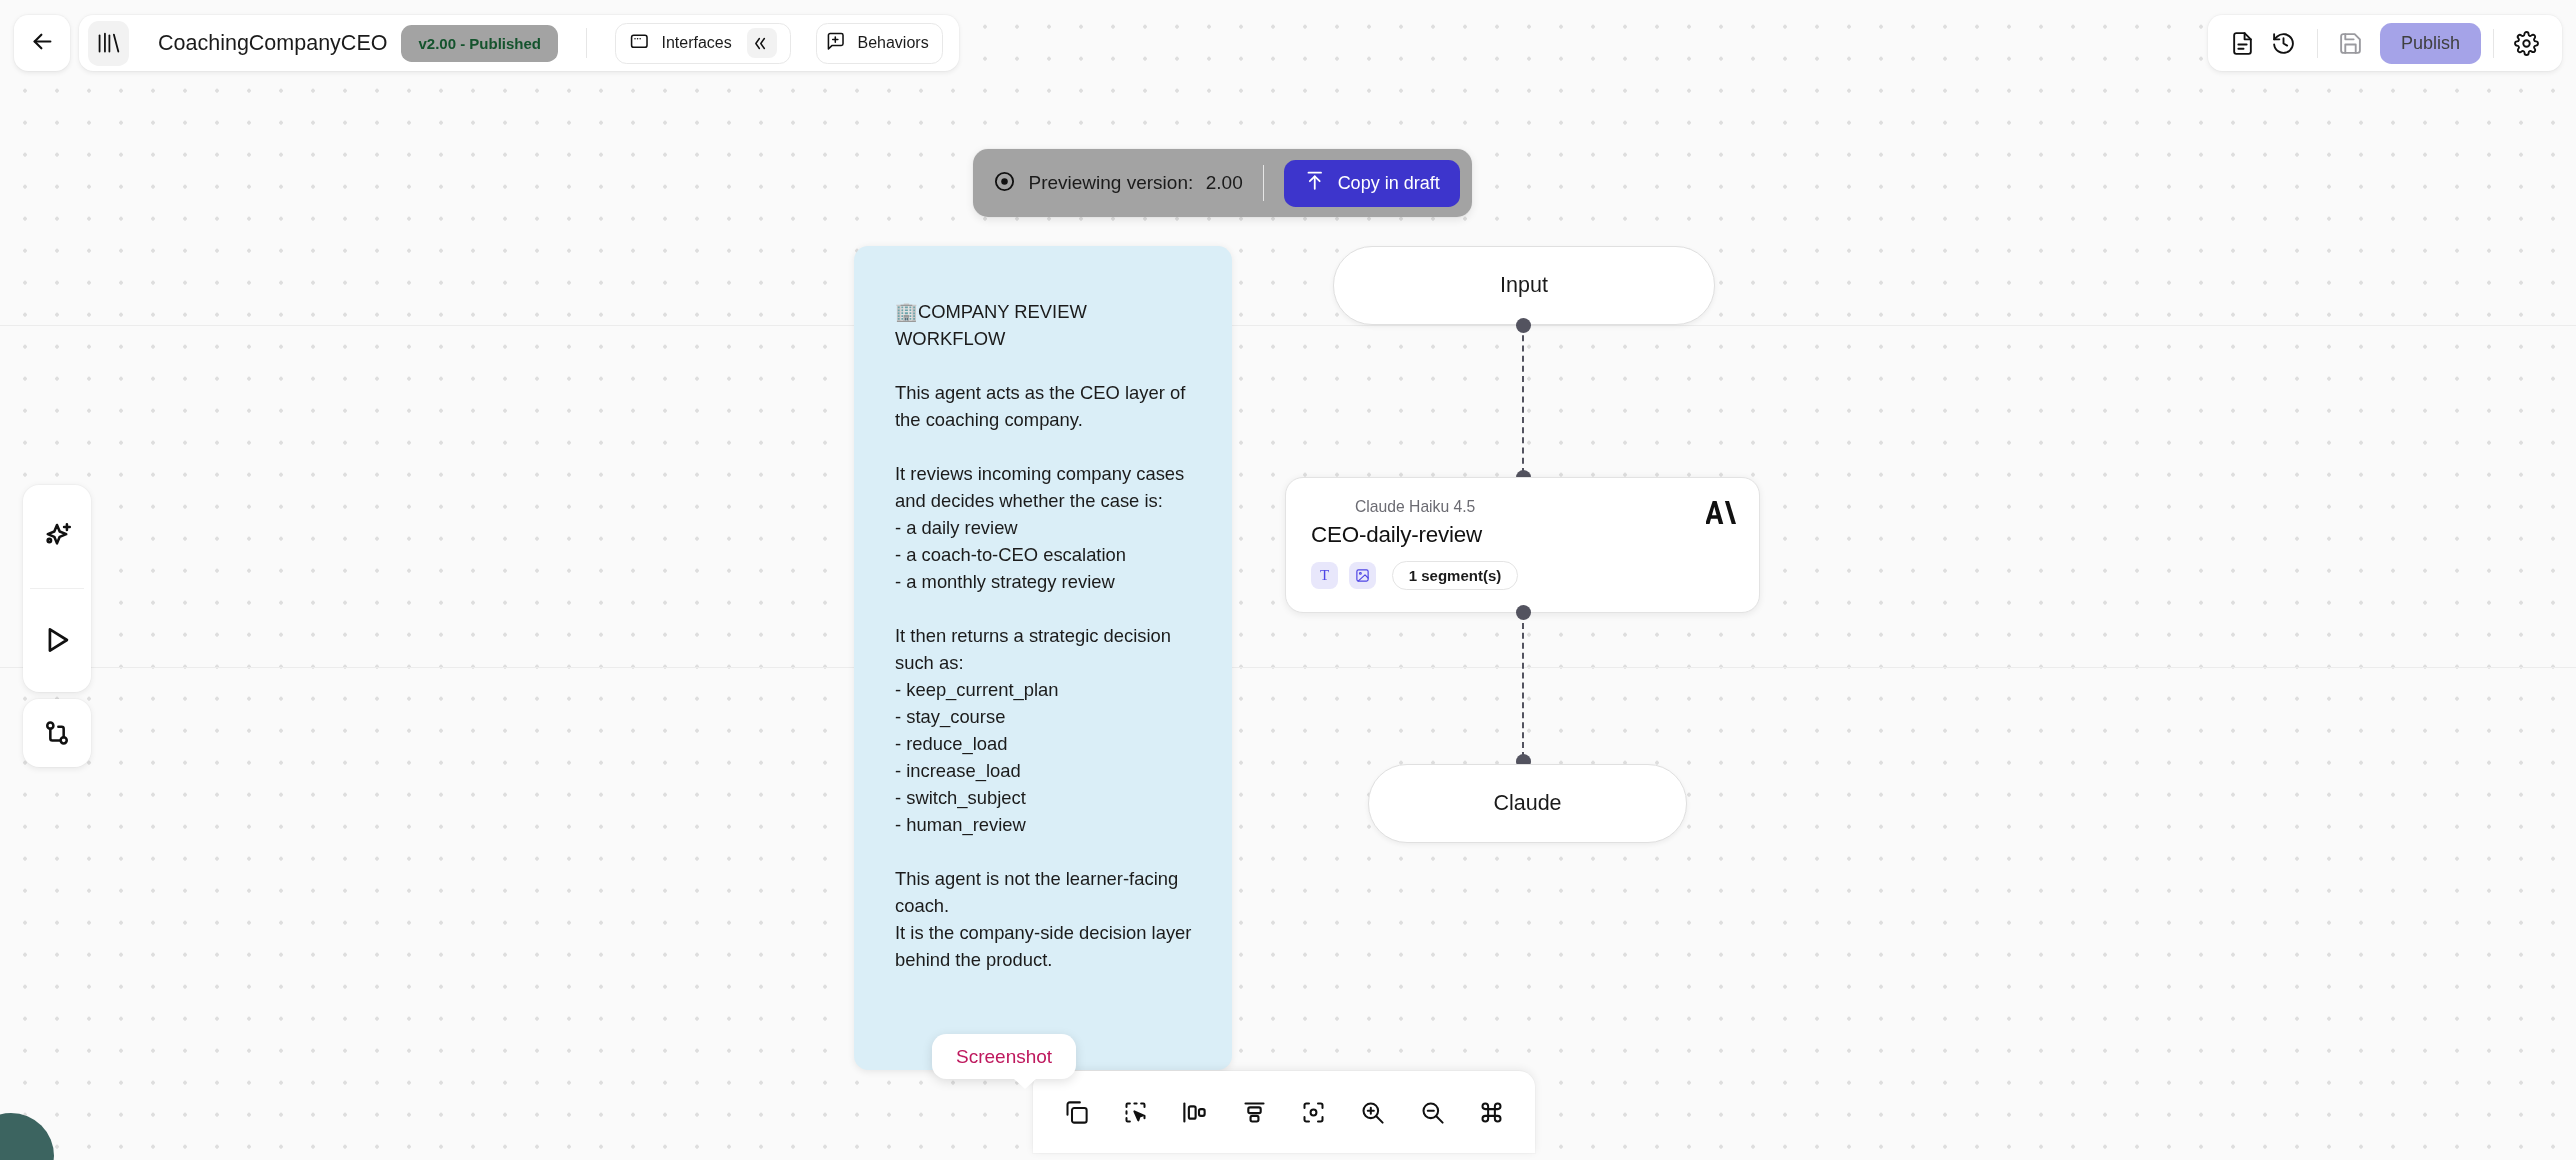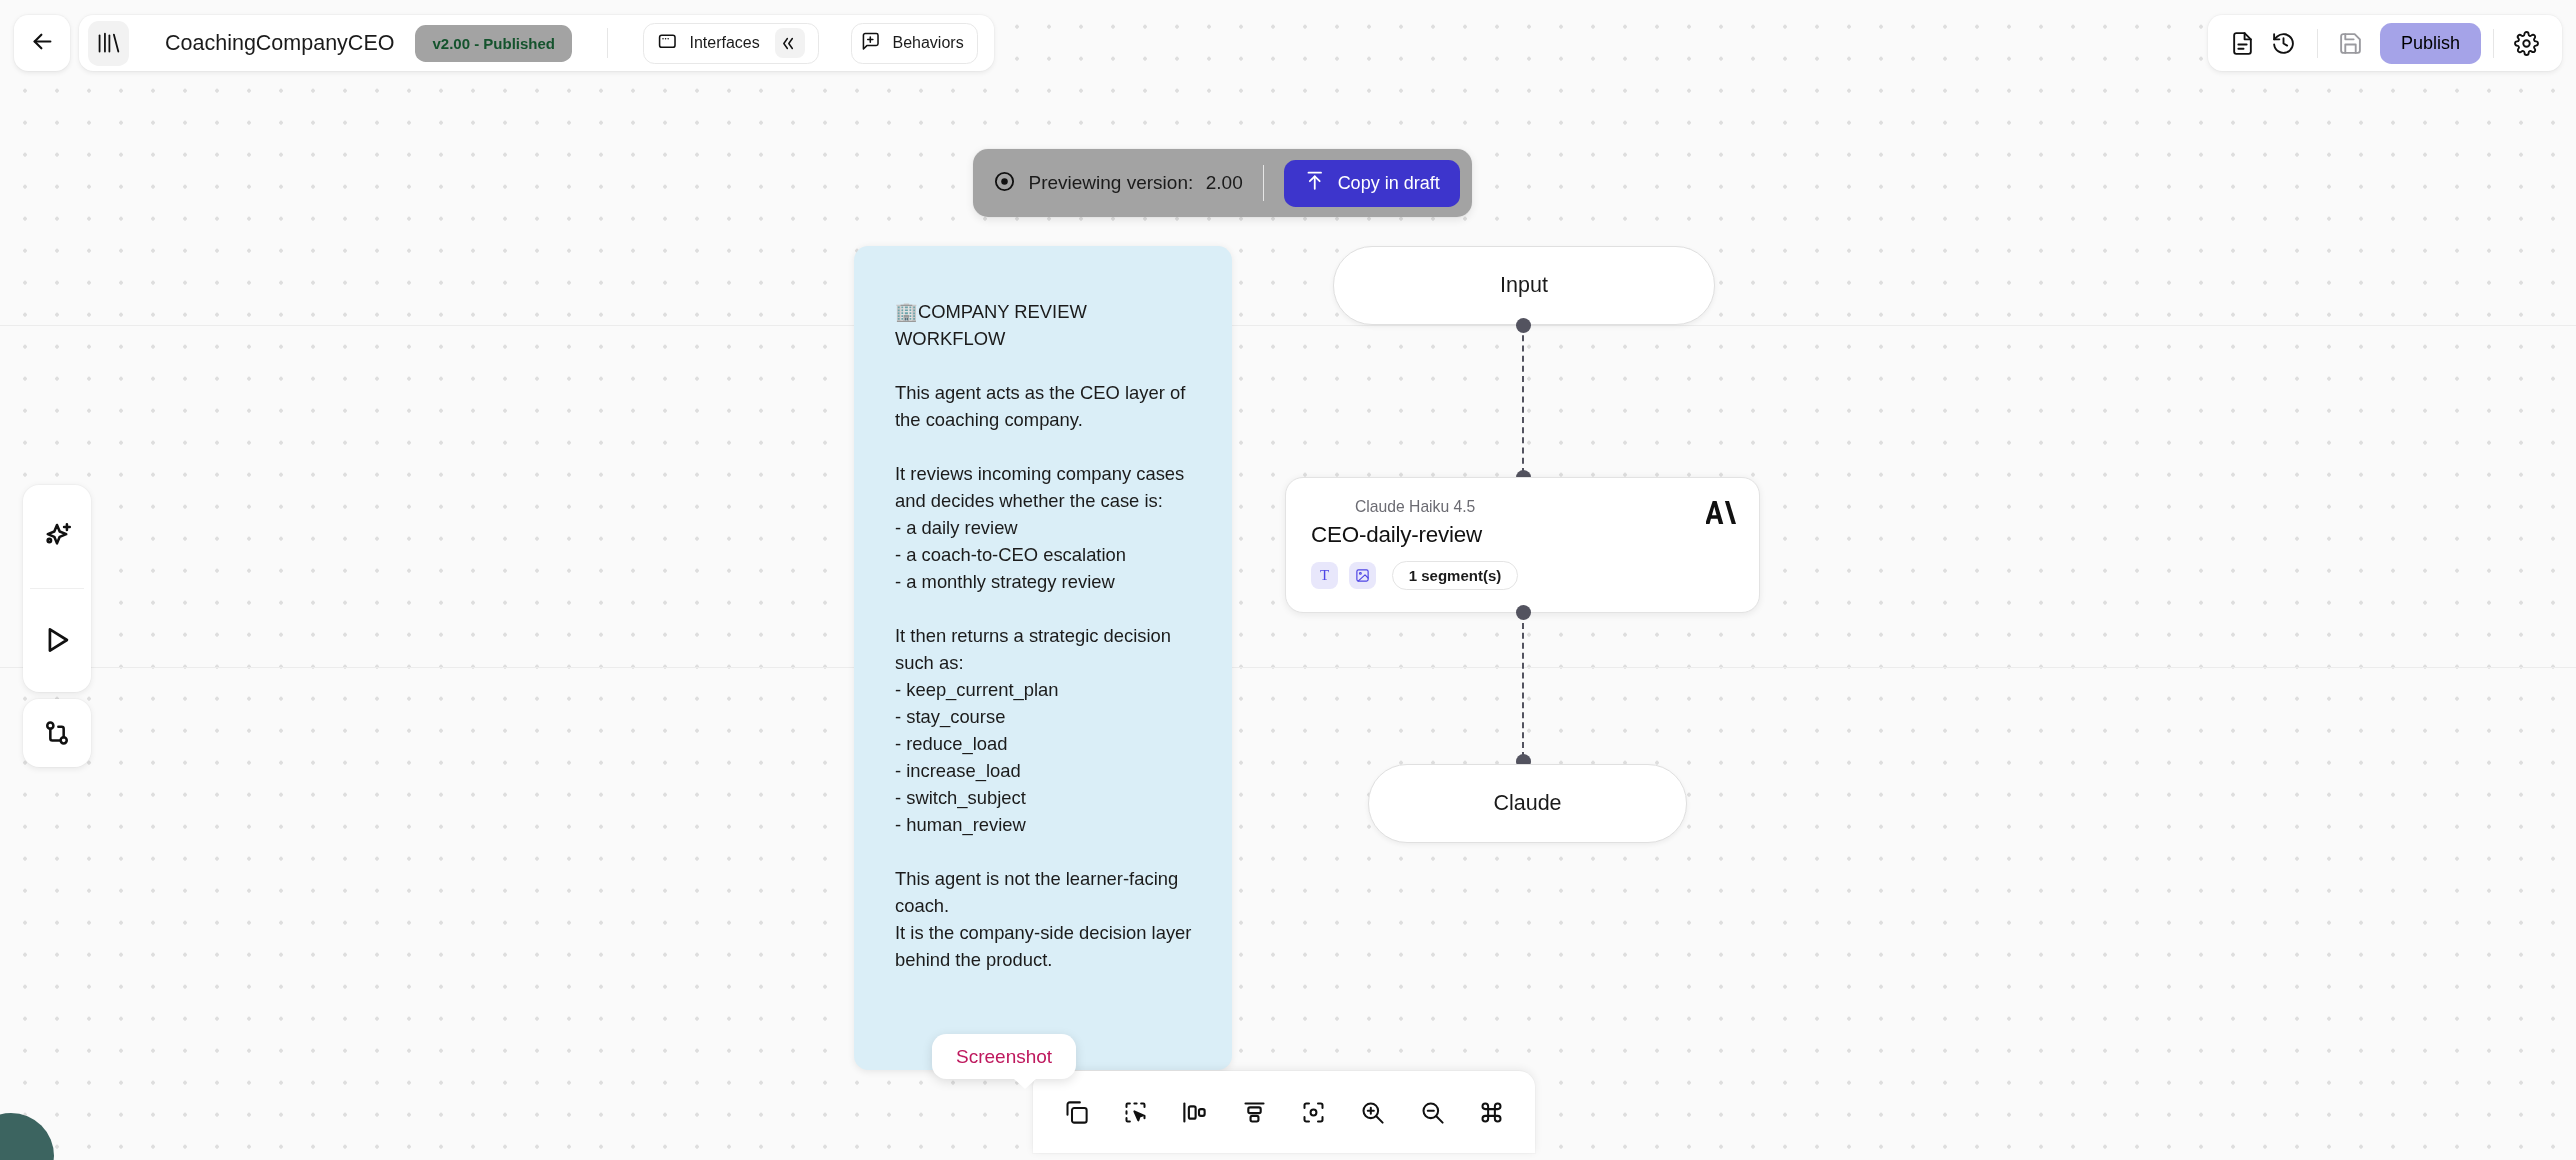--- a/index.html
+++ b/index.html
@@ -36,21 +36,21 @@
   }
 
   
   #header {
     position: absolute; left: 79px; top: 15px;
     height: 56px;
     background: #ffffff; border-radius: 14.3px;
     box-shadow: 0 1.8px 5.4px rgba(0,0,0,.07), 0 0 0 0.9px rgba(0,0,0,.02);
     display: flex; align-items: center;
     padding: 0 16px 0 9px;
-    gap: 16px;
+    gap: 9px;
   }
   #logo-tile {
     width: 41px; height: 45px; border-radius: 10.7px;
     background: #f2f2f2;
     display: flex; align-items: center; justify-content: center;
     flex: none;
   }
   #app-title {
     font-size: 21.5px; color: #1b1b1b; font-weight: 400;
     margin-left: 20px; white-space: nowrap;
@@ -86,21 +86,21 @@
     box-shadow: 0 1.8px 5.4px rgba(0,0,0,.07), 0 0 0 0.9px rgba(0,0,0,.02);
     display: flex; align-items: center; padding: 0 14.3px; gap: 0;
   }
   .act-icon {
     width: 41px; height: 41px; border-radius: 10px;
     display: flex; align-items: center; justify-content: center;
     cursor: pointer;
   }
   .act-sep { width: 0.9px; height: 29px; background: #e6e6e6; margin: 0 12.5px; }
   #publish-btn {
-    background: #a5a3e8; color: #000000;
+    background: #a5a3e8; color: #404040;
     font-size: 18px; padding: 10px 20.6px; border-radius: 11.6px;
     margin-left: 9px; cursor: pointer; white-space: nowrap;
   }
 
   
   #preview-banner {
     position: absolute; left: 973px; top: 149px;
     height: 68px;
     background: #a3a3a3; border-radius: 15px;
     box-shadow: 0 2.7px 9px rgba(0,0,0,.09), 0 0 0 0.9px rgba(0,0,0,.02);

